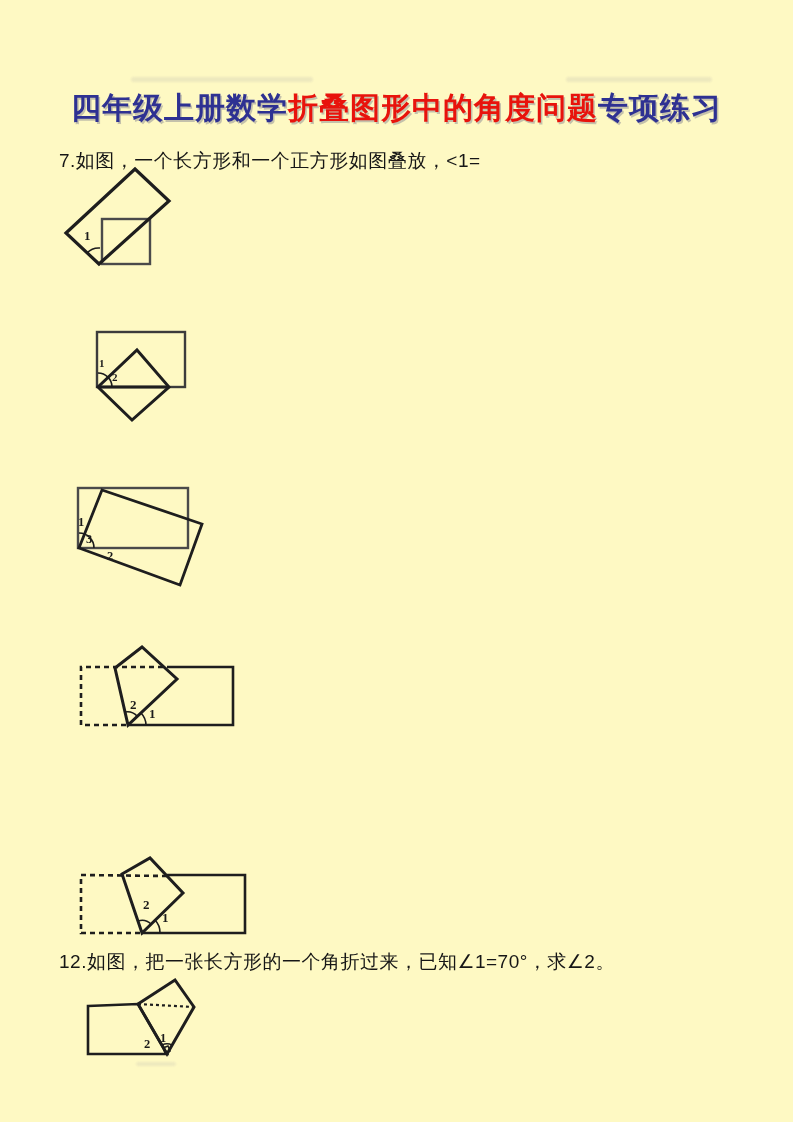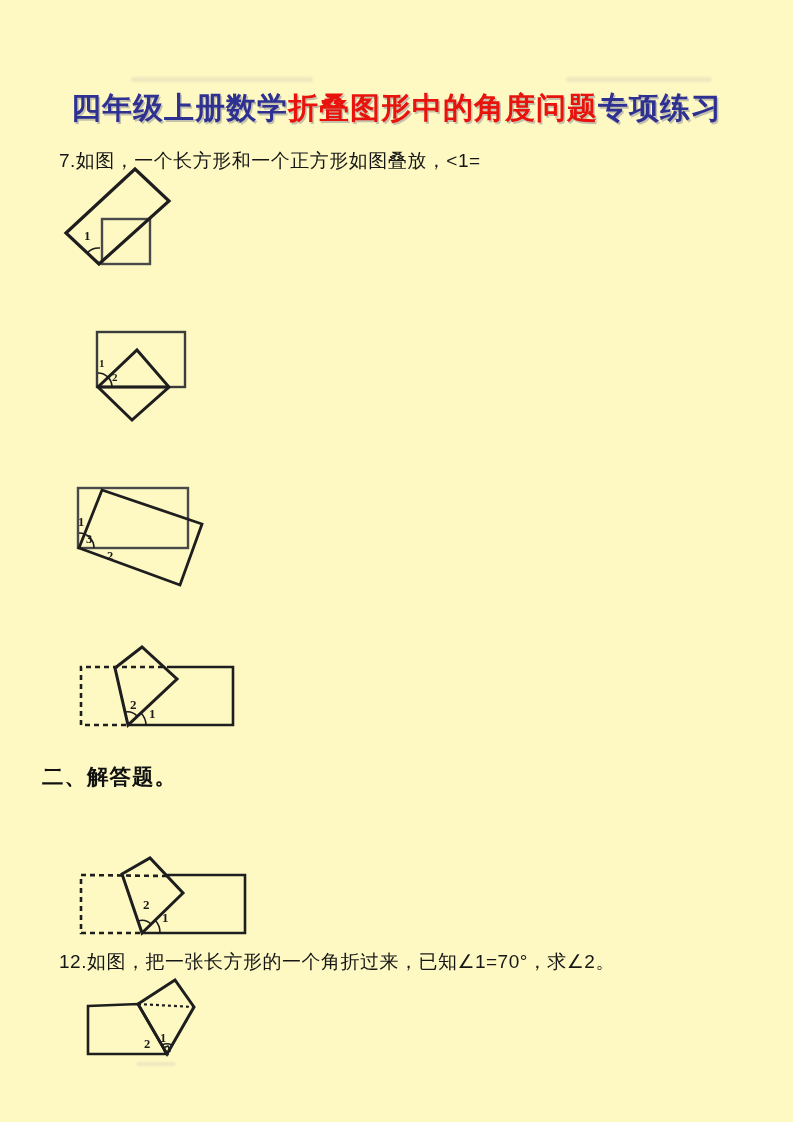--- a/index.html
+++ b/index.html
@@ -90,21 +90,20 @@
       <path d="M 97,27 L 6,27 L 6,85 L 53,85" fill="none" stroke="#1e1e1e" stroke-width="2.6" stroke-dasharray="5,4"></path>
       <path d="M 97,27 L 158,27 L 158,85 L 53,85" fill="none" stroke="#1e1e1e" stroke-width="2.6"></path>
       <polygon points="40,28 67,7 102,39 53,85" fill="none" stroke="#1e1e1e" stroke-width="3"></polygon>
       <path d="M 50,72 A 13,13 0 0 1 62,76" fill="none" stroke="#1c1c1c" stroke-width="1.6"></path>
       <path d="M 66,73 A 18,18 0 0 1 71,85" fill="none" stroke="#1c1c1c" stroke-width="1.6"></path>
       <text x="55" y="69" font-size="13">2</text>
       <text x="74" y="78" font-size="13">1</text>
     </svg>
   </div>
 
-  <div class="section-heading" style="top:762px;">二、解答题。</div>
 
   <div class="fig" style="left:75px;top:848px;">
     <svg width="180" height="95" viewBox="0 0 180 95">
       <path d="M 92,28 L 6,27 L 6,85 L 67,85" fill="none" stroke="#1e1e1e" stroke-width="2.6" stroke-dasharray="5,4"></path>
       <path d="M 92,27 L 170,27 L 170,85 L 67,85" fill="none" stroke="#1e1e1e" stroke-width="2.6"></path>
       <polygon points="47,26 75,10 108,45 67,85" fill="none" stroke="#1e1e1e" stroke-width="3"></polygon>
       <path d="M 63,73 A 13,13 0 0 1 76,76" fill="none" stroke="#1c1c1c" stroke-width="1.6"></path>
       <path d="M 80,72 A 18,18 0 0 1 85,85" fill="none" stroke="#1c1c1c" stroke-width="1.6"></path>
       <text x="68" y="61" font-size="13">2</text>
       <text x="87" y="74" font-size="13">1</text>

